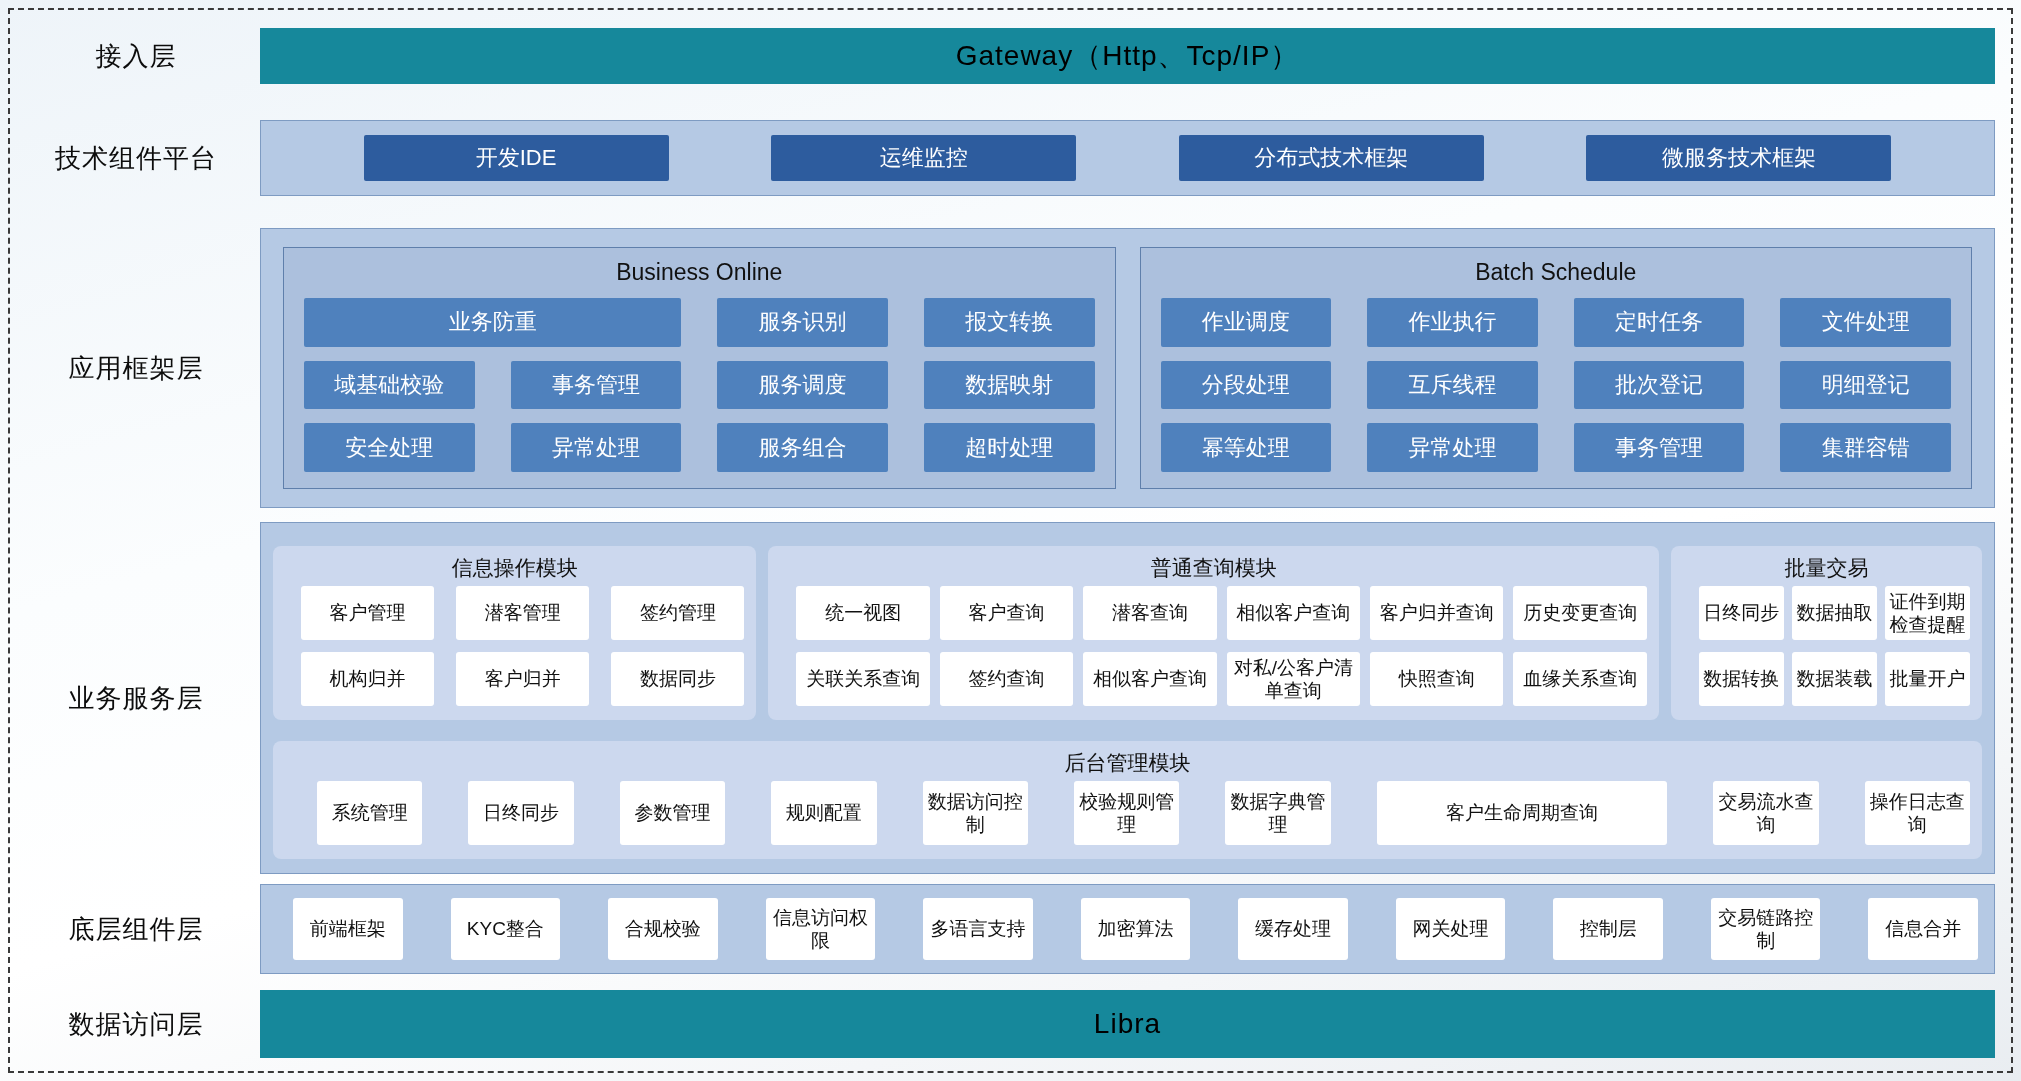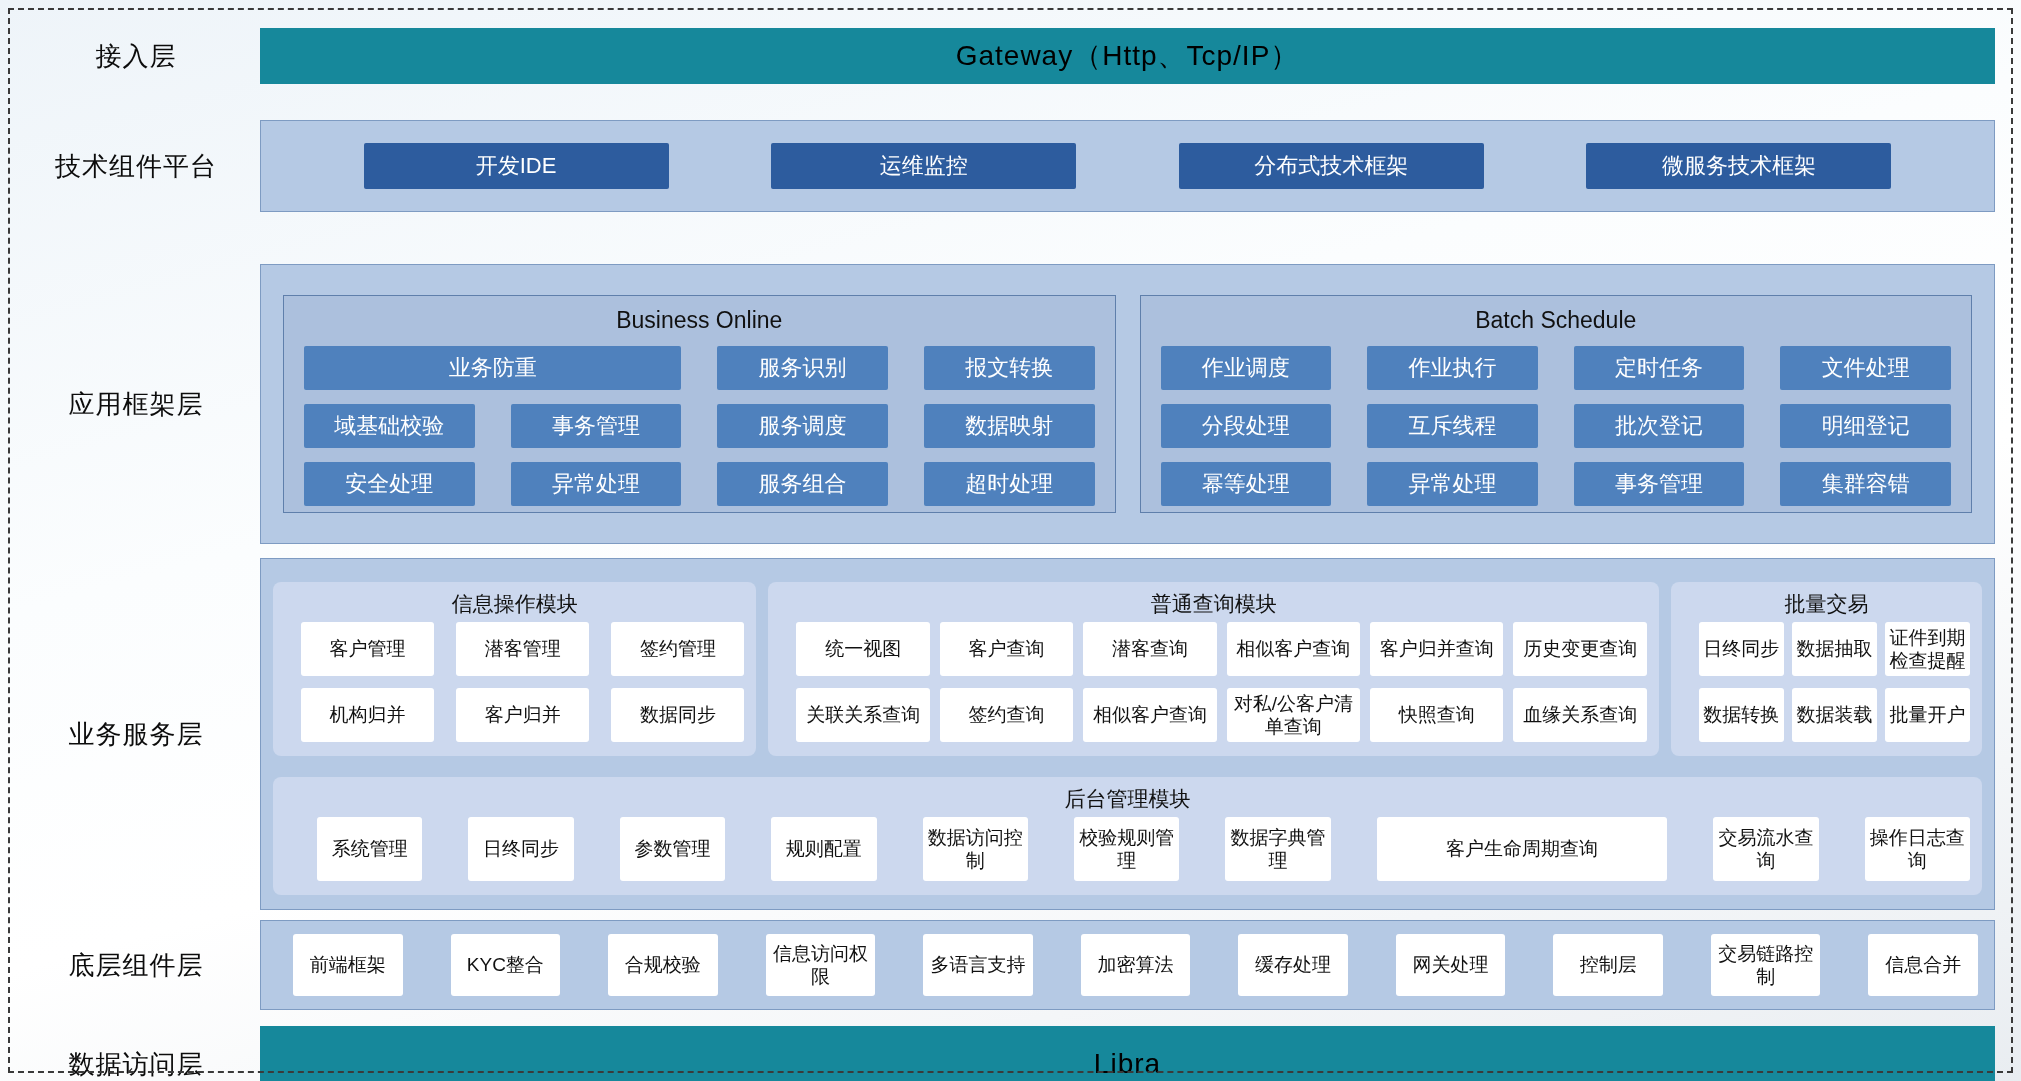--- a/index.html
+++ b/index.html
@@ -18,33 +18,33 @@
   .frame{position:absolute;inset:8px;border:2px dashed #3a3a3a;pointer-events:none;z-index:5;}
   .page{position:absolute;inset:0;padding:28px 26px 0 12px;}
   .row{display:flex;align-items:stretch;}
   .label-col{width:248px;display:flex;align-items:center;justify-content:center;
     font-size:26px;color:#0c0c0c;letter-spacing:1px;}
   .content{flex:1;display:flex;}
   .banner{flex:1;background:var(--teal);color:#000000;display:flex;align-items:center;
     justify-content:center;font-size:28px;letter-spacing:1px;}
   
   .r-gateway{height:56px;margin-bottom:36px;}
-  .r-tech{height:92px;margin-bottom:52px;}
+  .r-tech{height:76px;margin-bottom:32px;}
   .r-app{height:280px;margin-bottom:14px;}
   .r-biz{height:352px;margin-bottom:10px;}
   .r-base{height:90px;margin-bottom:16px;}
-  .r-libra{height:76px;}
+  .r-libra{height:68px;}
   
   .tech-box{flex:1;background:var(--container-blue);border:1px solid var(--border-blue);
     display:flex;align-items:center;justify-content:space-evenly;}
   .tech-btn{width:305px;height:46px;background:var(--dark-blue);color:#fff;display:flex;
     align-items:center;justify-content:center;font-size:22px;border-radius:2px;}
   
   .app-box{flex:1;background:var(--container-blue);border:1px solid var(--border-blue);
-    display:flex;gap:24px;padding:30px 22px;}
+    display:flex;gap:24px;padding:18px 22px;}
   .fw-panel{flex:1;background:var(--panel-blue);border:1px solid #5F7FAB;
     display:flex;flex-direction:column;padding:4px 20px 16px;}
   .fw-title{text-align:center;font-size:23px;line-height:40px;margin-bottom:6px;}
   .fw-grid{flex:1;display:grid;grid-template-columns:repeat(4,1fr);
     column-gap:36px;row-gap:14px;}
   .chip{background:var(--mid-blue);color:#fff;display:flex;align-items:center;
     justify-content:center;font-size:22px;border-radius:2px;min-height:44px;}
   .span2{grid-column:span 2;}
   
   .biz-box{flex:1;background:var(--container-blue);border:1px solid var(--border-blue);

